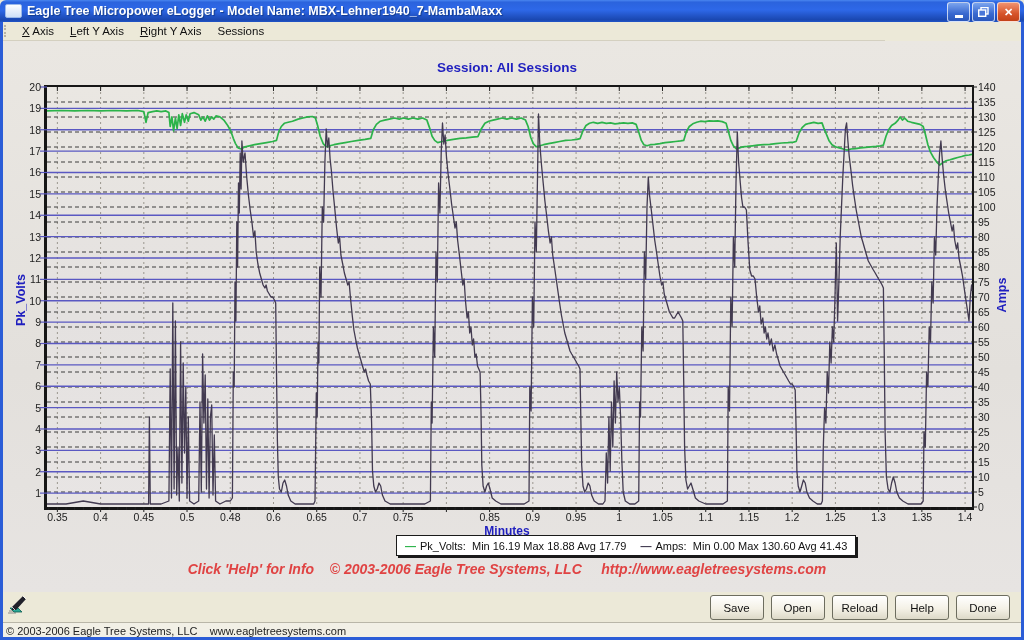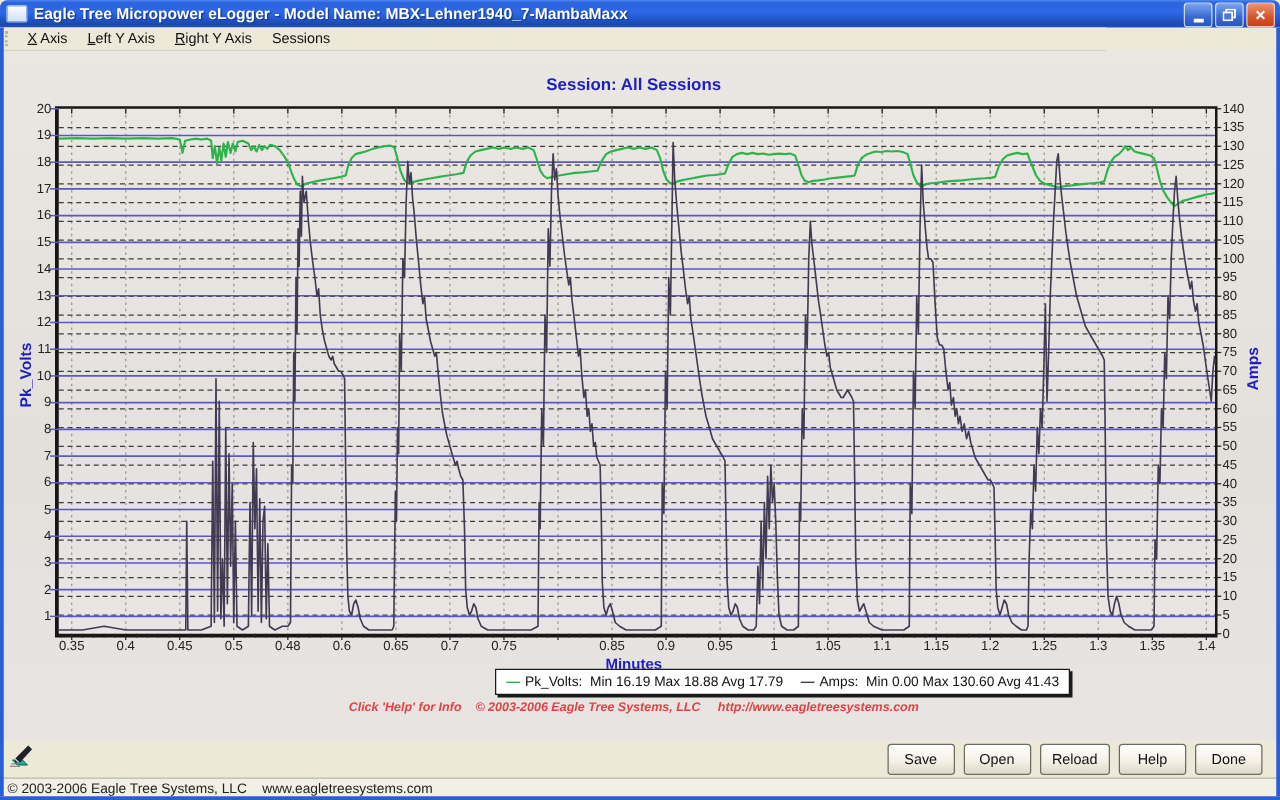--- a/index.html
+++ b/index.html
@@ -43,21 +43,21 @@
   .ylabel-right{position:absolute;left:972px;top:247px;width:60px;text-align:center;
     transform:rotate(-90deg);color:#1f1fbf;font-weight:bold;font-size:12.5px;}
   .xlabel{position:absolute;left:0;top:483px;width:1014px;text-align:center;
     color:#1f1fbf;font-weight:bold;font-size:12px;}
   .legend{position:absolute;left:396px;top:494px;height:15px;background:#fff;
     border:1px solid #1a1a1a;box-shadow:2px 2px 0 #1a1a1a;padding:2px 8px;
     font-size:11px;color:#111;white-space:pre;display:flex;align-items:center;}
   .legend .dash{font-weight:bold;margin-right:4px;}
   .legend .gap{display:inline-block;width:14px;}
   .footnote{position:absolute;left:0;top:520px;width:1014px;text-align:center;
-    color:#e04343;font-size:10px;font-style:italic;font-weight:bold;white-space:pre;}
+    color:#e04343;font-size:14px;font-style:italic;font-weight:bold;white-space:pre;}
   
   .button-row{position:absolute;left:0;top:592px;width:1024px;height:30px;background:#ece9d8;}
   .actions{position:absolute;right:14px;top:3px;display:flex;gap:7px;}
   .xp-btn{min-width:34px;height:23px;padding:0 9px;font-family:"Liberation Sans",sans-serif;
     font-size:11.5px;color:#111;background:linear-gradient(180deg,#ffffff 0%,#f4f1e6 55%,#ddd9c8 100%);
     border:1px solid #6d6d5f;border-radius:3px;cursor:default;}
   .pen-icon{position:absolute;left:7px;top:2px;width:22px;height:22px;}
   
   .statusbar{position:absolute;left:0;top:622px;width:1024px;height:15px;background:#f2f0e6;
     border-top:1px solid #b9b6a8;font-size:11px;color:#222;display:flex;align-items:center;}

